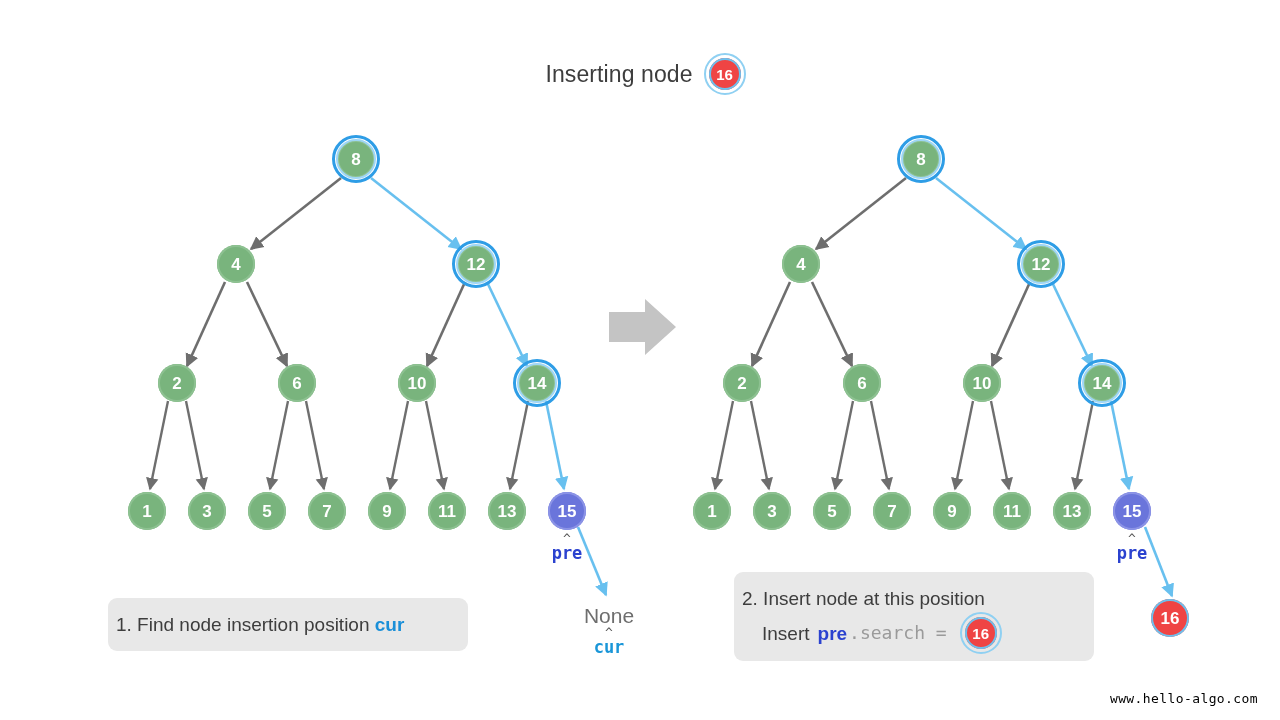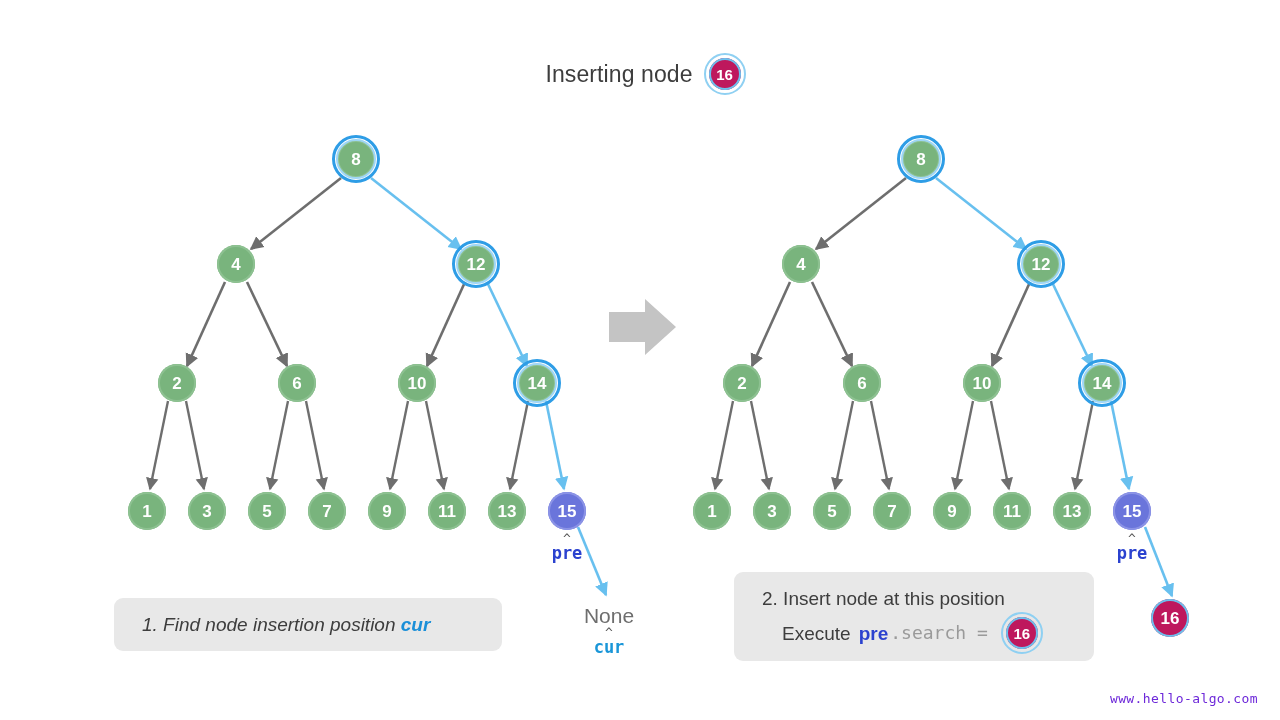--- a/index.html
+++ b/index.html
@@ -55,21 +55,21 @@
   
   .node.green {
     background: #79b47d;
     box-shadow: inset 0 0 0 2px #8dc191;
   }
   .node.purple {
     background: #6a75db;
     box-shadow: inset 0 0 0 2px #8b93e6;
   }
   .node.blue {
-    background: #be185d;
+    background: #ef4444;
     box-shadow: inset 0 0 0 2px #6dc0ed;
   }
   
   .node.ring::before {
     content: "";
     position: absolute;
     left: -5px; top: -5px;
     width: 48px; height: 48px;
     border-radius: 50%;
     border: 3px solid #2e9de6;
@@ -112,21 +112,21 @@
     height: 720px;
     z-index: 1;
     pointer-events: none;
   }
 
   
   .caption-box {
     position: absolute;
     background: #e8e8e8;
     border-radius: 9px;
-    padding: 12px 28px;
+    padding: 12px 8px;
     font-size: 19px;
     color: #3d3d3d;
     box-sizing: border-box;
     z-index: 6;
     line-height: 1.55;
   }
   .kw-cur { color: #1a8fd8; font-weight: 700; }
   .kw-pre { color: #2b42cf; font-weight: 700; }
   .mono-dim {
     font-family: "DejaVu Sans Mono", monospace;
@@ -171,21 +171,21 @@
     text-align: center;
   }
 
   
   #watermark {
     position: absolute;
     right: 22px;
     bottom: 14px;
     font-family: "DejaVu Sans Mono", monospace;
     font-size: 13px;
-    color: #6d28d9;
+    color: #000000;
     letter-spacing: 0.4px;
     z-index: 6;
   }
 </style>
 </head>
 <body>
 
 <div id="title-bar">
   <span class="title-text">Inserting node</span>
   <span class="node blue inline-node halo">
@@ -311,21 +311,21 @@
     <div class="caret">^</div>
     <div class="lbl pre">pre</div>
   </div>
 
   <div class="none-text" style="left:574px; top:604px;">None</div>
   <div class="ptr" style="left:574px; top:628px;">
     <div class="caret">^</div>
     <div class="lbl cur">cur</div>
   </div>
 
-  <div class="caption-box" style="left:114px; top:598px; width:388px;font-style:italic;">
+  <div class="caption-box" style="left:108px; top:598px; width:360px;">
     <span>1. Find node insertion position</span>
     <span class="kw-cur">cur</span>
   </div>
 </div>
 
 <div>
   <div class="node green ring" style="left:902px; top:140px;">
       <span>8</span>
     </div>
   <div class="node green" style="left:782px; top:245px;">
@@ -375,21 +375,21 @@
     </div>
 
   <div class="ptr" style="left:1097px; top:534px;">
     <div class="caret">^</div>
     <div class="lbl pre">pre</div>
   </div>
 
   <div class="caption-box" style="left:734px; top:572px; width:360px;">
     <div>2. Insert node at this position</div>
     <div class="caption-line2">
-      <span>Execute</span>
+      <span>Insert</span>
       <span class="kw-pre" style="margin-left:6px;">pre</span>
       <span class="mono-dim">.search =</span>
       <span class="node blue inline-node halo" style="margin-left:16px;">
         <span>16</span>
       </span>
     </div>
   </div>
 </div>
 
 <div id="watermark">www.hello-algo.com</div>

